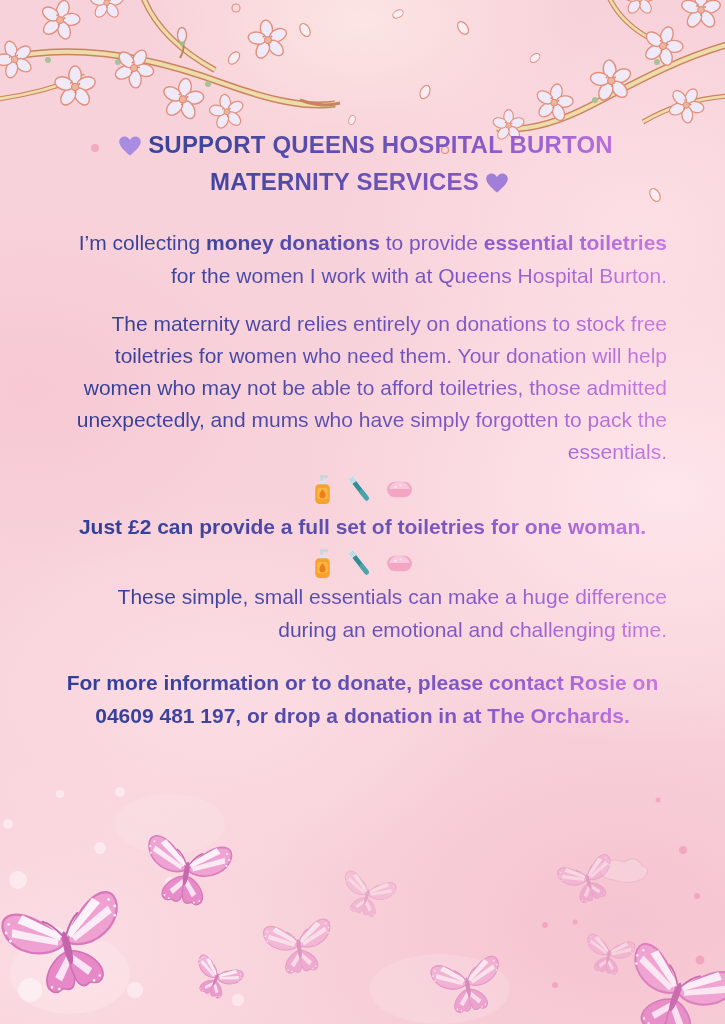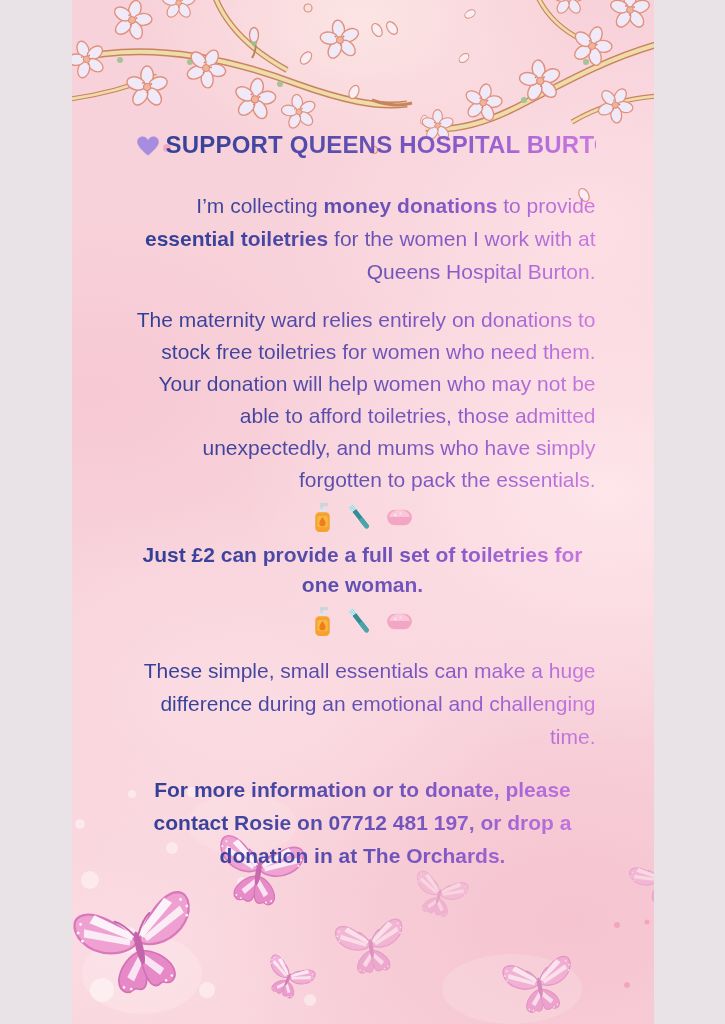--- a/index.html
+++ b/index.html
@@ -1,18 +1,18 @@
 <!DOCTYPE html>
 <html><head>
 <meta charset="utf-8">
 <style>
   html,body{margin:0;padding:0;}
   body{font-family:"Liberation Sans","DejaVu Sans",sans-serif;background:#e9e2e6;}
   .poster{
-    width:582px;height:1024px;position:relative;overflow:hidden;margin:0 auto;
+    width:725px;height:1024px;position:relative;overflow:hidden;margin:0 auto;
     background-color:#f8d2da;
     background-image:
       radial-gradient(ellipse 300px 200px at 50% 2%, rgba(252,231,229,.9), rgba(252,231,229,0) 70%),
       radial-gradient(ellipse 420px 300px at 88% 22%, rgba(253,225,231,.85), rgba(253,225,231,0) 70%),
       radial-gradient(ellipse 500px 360px at 92% 48%, rgba(254,231,236,.95), rgba(254,231,236,0) 72%),
       radial-gradient(ellipse 360px 260px at 4% 38%, rgba(246,196,209,.7), rgba(246,196,209,0) 70%),
       radial-gradient(ellipse 420px 280px at 30% 68%, rgba(253,224,231,.75), rgba(253,224,231,0) 70%),
       radial-gradient(ellipse 480px 330px at 86% 90%, rgba(245,194,208,.9), rgba(245,194,208,0) 75%),
       radial-gradient(ellipse 400px 280px at 8% 92%, rgba(252,222,230,.8), rgba(252,222,230,0) 70%);
   }
@@ -27,21 +27,21 @@
     color:#6a55b8;-webkit-text-fill-color:transparent;
   }
   h1.title{margin:0 0 26px 0;font-size:24px;line-height:37px;font-weight:700;letter-spacing:.2px;}
   .tline{display:block;white-space:nowrap;}
   p{margin:0;}
   .body{font-size:21px;line-height:33px;font-weight:400;text-align:right;}
   .ward{line-height:32px;margin-top:16px;}
   .intro{margin-top:0;}
   .boldline{font-size:21px;line-height:30px;font-weight:700;margin-top:6px;}
   .contact{line-height:33px;margin-top:20px;}
-  .impact{margin-top:16px;}
+  .impact{}
   .closing{margin-top:22px;}
   .icon-row{display:flex;justify-content:center;align-items:center;gap:9px;height:34px;margin-top:4px;}
   .icon-row + .boldline{margin-top:6px;}
   .heart-inline{display:inline-block;vertical-align:-4px;margin:0 6px;}
   .hearts-close{display:inline-block;vertical-align:-3px;margin-left:5px;}
   b{font-weight:700;}
 </style>
 </head>
 <body>
 
@@ -192,20 +192,25 @@
   </svg>
 
   <div class="content">
 
     <h1 class="title grad">
       <span class="tline">
         <svg class="heart-inline" width="24" height="22" viewBox="0 0 20 18">
           <path d="M10 17 C4 12 1 8.5 1 5.5 C1 3 3 1 5.5 1 C7.5 1 9.2 2.2 10 4 C10.8 2.2 12.5 1 14.5 1 C17 1 19 3 19 5.5 C19 8.5 16 12 10 17 Z" fill="#a78ce0"></path>
         </svg><span>SUPPORT QUEENS HOSPITAL BURTON</span>
       </span>
+      <span class="tline">
+        <span>MATERNITY SERVICES</span><svg class="heart-inline" width="24" height="22" viewBox="0 0 20 18">
+          <path d="M10 17 C4 12 1 8.5 1 5.5 C1 3 3 1 5.5 1 C7.5 1 9.2 2.2 10 4 C10.8 2.2 12.5 1 14.5 1 C17 1 19 3 19 5.5 C19 8.5 16 12 10 17 Z" fill="#9f7fd8"></path>
+        </svg>
+      </span>
     </h1>
 
     <p class="body intro grad"><span>I’m collecting </span><b>money donations</b><span> to provide </span><b>essential toiletries</b><span> for the women I work with at Queens Hospital Burton.</span></p>
 
     <p class="body ward grad">The maternity ward relies entirely on donations to stock free toiletries for women who need them. Your donation will help women who may not be able to afford toiletries, those admitted unexpectedly, and mums who have simply forgotten to pack the essentials.</p>
 
     <div class="icon-row">
       <svg width="25" height="31" viewBox="0 0 24 30">
         <rect x="10" y="1" width="2.4" height="7" fill="#cdd5dc"></rect>
         <rect x="9.5" y="1" width="8" height="3" rx="1.2" fill="#cdd5dc"></rect>
@@ -254,17 +259,17 @@
         <rect x="3" y="5" width="24" height="15" rx="7.5" fill="#f2a6c3"></rect>
         <path d="M5,12 a10,7 0 0 1 20,0 z" fill="#f8c7d9"></path>
         <circle cx="11" cy="10" r="1.2" fill="#fde4ee"></circle>
           <circle cx="16" cy="8.6" r="1" fill="#fde4ee"></circle>
         <path d="M27,3 l2,-2 M28,6 h2.5 M2,19 l-2,2" stroke="#fbd5e2" stroke-width="1.4" stroke-linecap="round"></path>
       </svg>
     </div>
 
     <p class="body impact grad">These simple, small essentials can make a huge difference during an emotional and challenging time.</p>
 
-    <p class="boldline contact grad">For more information or to donate, please contact Rosie on 07712 481 197, or drop a donation in at The Orchards.</p>
+    <p class="boldline contact grad">For more information or to donate, please contact Rosie on 04609 481 197, or drop a donation in at The Orchards.</p>
 
 
   </div>
 </div>
 
 </body></html>

